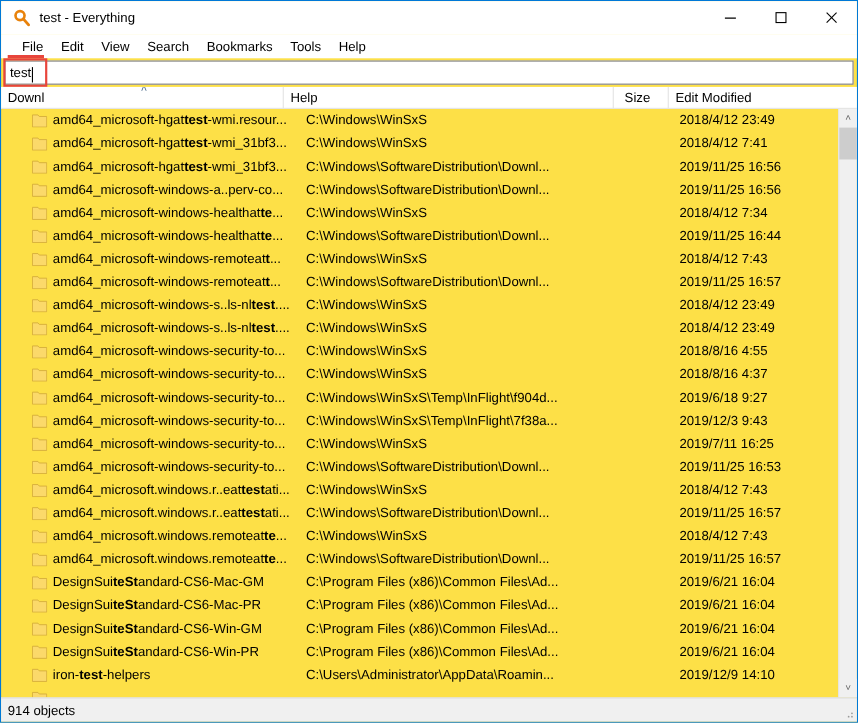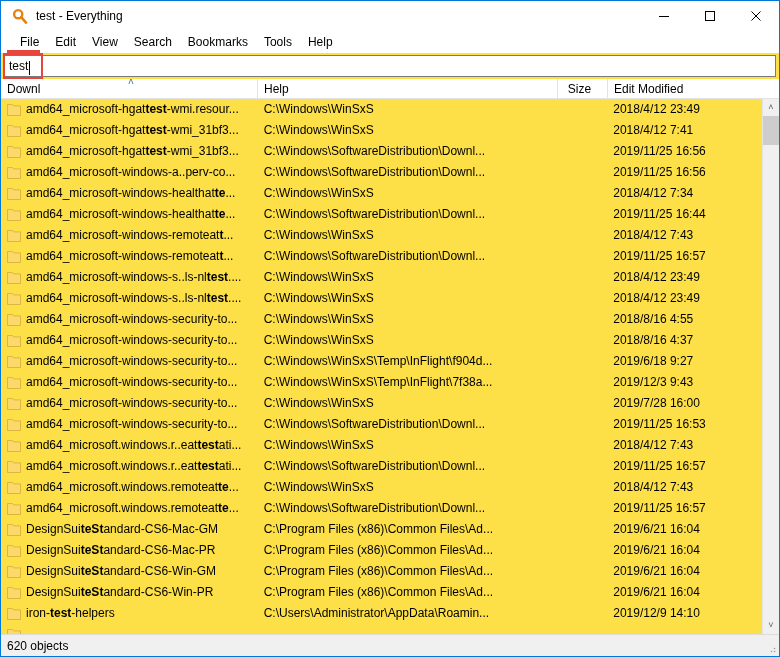--- a/index.html
+++ b/index.html
@@ -161,20 +161,21 @@
   .rows-wrap {
     flex: 1 1 auto;
     display: flex;
     min-height: 0;
     overflow: hidden;
   }
   .rows {
     flex: 1 1 auto;
     overflow: hidden;
     position: relative;
+    padding-left: 22px;
   }
   .row {
     height: 21px;
     display: flex;
     align-items: center;
     white-space: nowrap;
   }
   .cell {
     height: 21px;
     line-height: 21px;
@@ -478,21 +479,21 @@
           </div>
           <div class="row">
             <div class="cell cell-name">
               <svg class="folder-icon" viewBox="0 0 14 13">
                 <path d="M0.5 1.5 h5 l1.2 1.4 h6.8 v9.6 h-13 z" fill="#fbd96a" stroke="#d4ac3a" stroke-width="0.8"></path>
               </svg>
               <span class="label">amd64_microsoft-windows-security-to...</span>
             </div>
             <div class="cell cell-path">C:\Windows\WinSxS</div>
             <div class="cell cell-size"></div>
-            <div class="cell cell-date">2019/7/28 16:00</div>
+            <div class="cell cell-date">2019/7/11 16:25</div>
           </div>
           <div class="row">
             <div class="cell cell-name">
               <svg class="folder-icon" viewBox="0 0 14 13">
                 <path d="M0.5 1.5 h5 l1.2 1.4 h6.8 v9.6 h-13 z" fill="#fbd96a" stroke="#d4ac3a" stroke-width="0.8"></path>
               </svg>
               <span class="label">amd64_microsoft-windows-security-to...</span>
             </div>
             <div class="cell cell-path">C:\Windows\SoftwareDistribution\Downl...</div>
             <div class="cell cell-size"></div>
@@ -614,20 +615,20 @@
           <div class="sb-thumb"></div>
         </div>
         <div class="sb-btn">
           <span class="sb-arrow">˅</span>
         </div>
       </div>
     </div>
   </div>
 
   <div class="statusbar">
-    <div class="status-text">620 objects</div>
+    <div class="status-text">914 objects</div>
     <svg class="grip" viewBox="0 0 12 12">
       <circle cx="9.5" cy="9.5" r="0.8" fill="#9a9a9a"></circle>
       <circle cx="6.5" cy="9.5" r="0.8" fill="#9a9a9a"></circle>
       <circle cx="9.5" cy="6.5" r="0.8" fill="#9a9a9a"></circle>
     </svg>
   </div>
 </div>
 
 </body></html>

